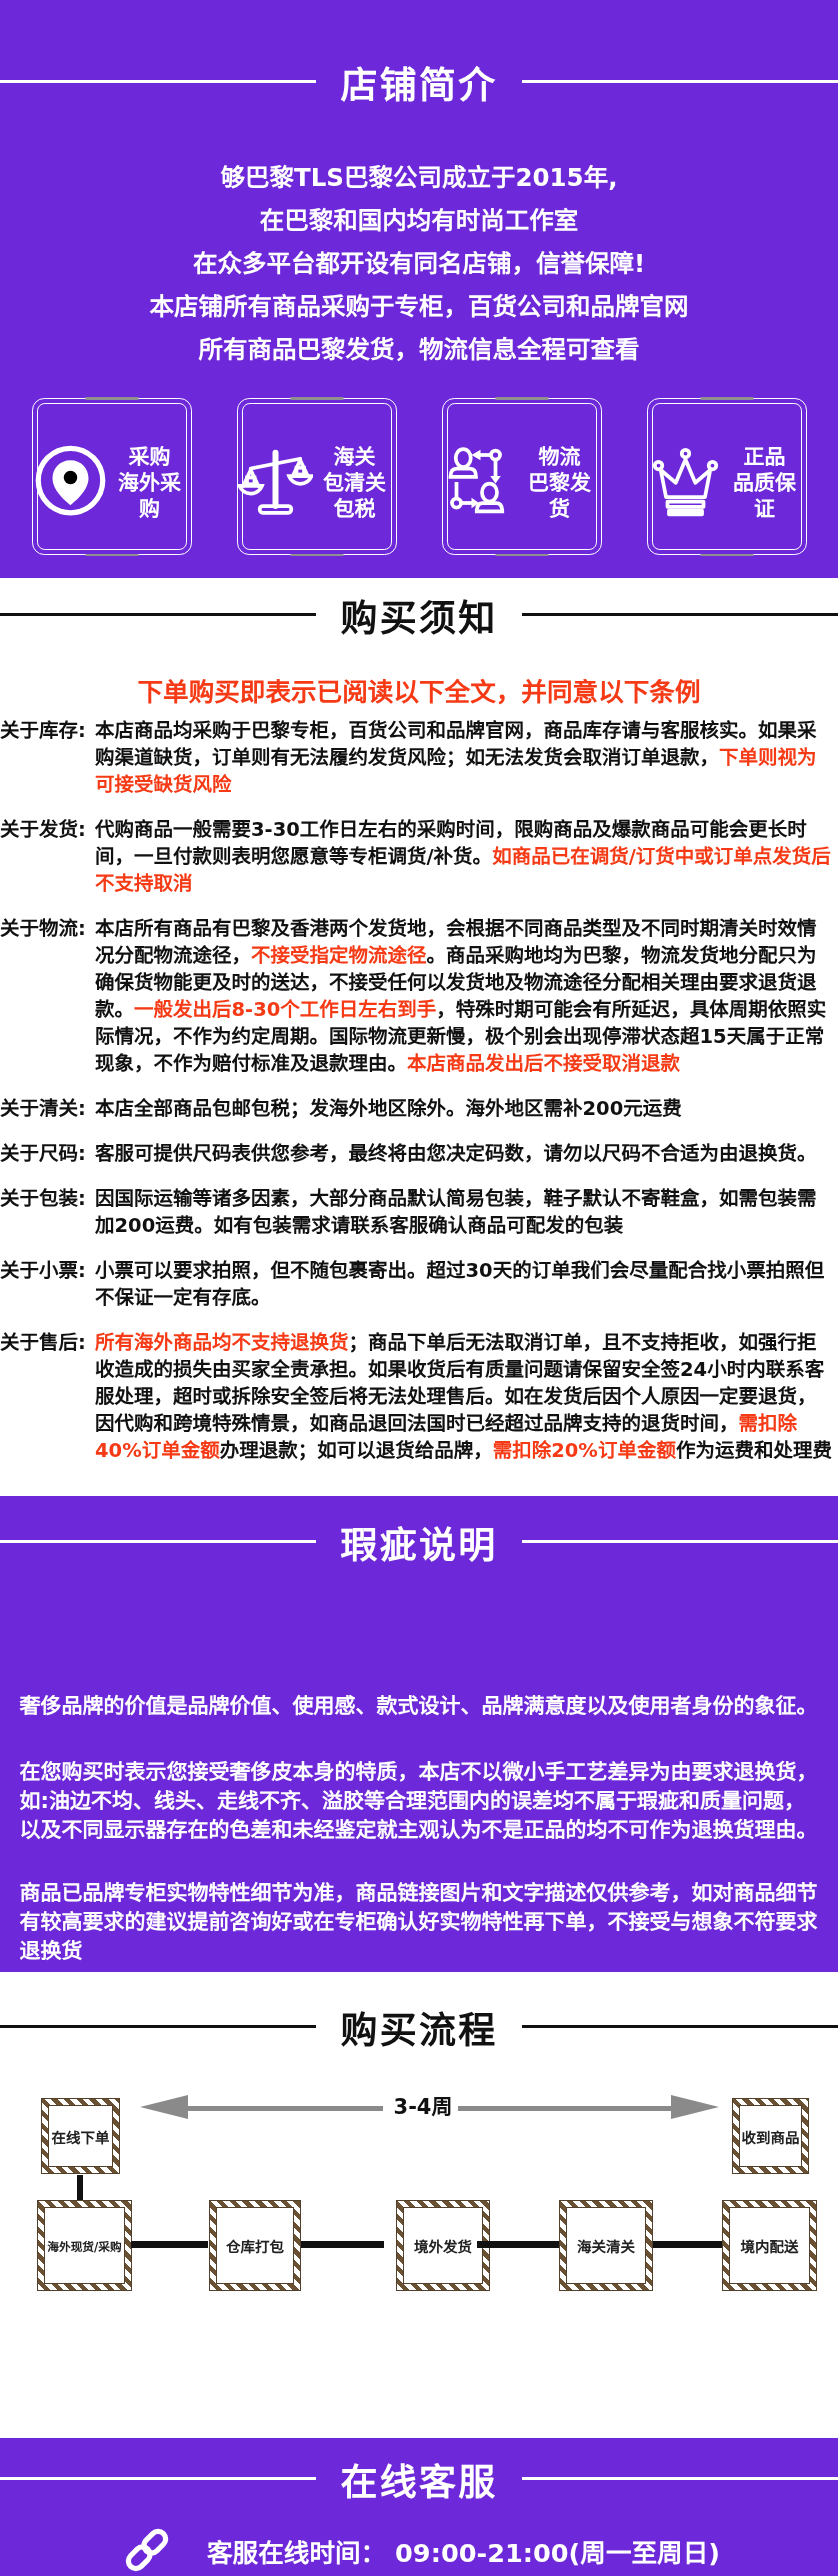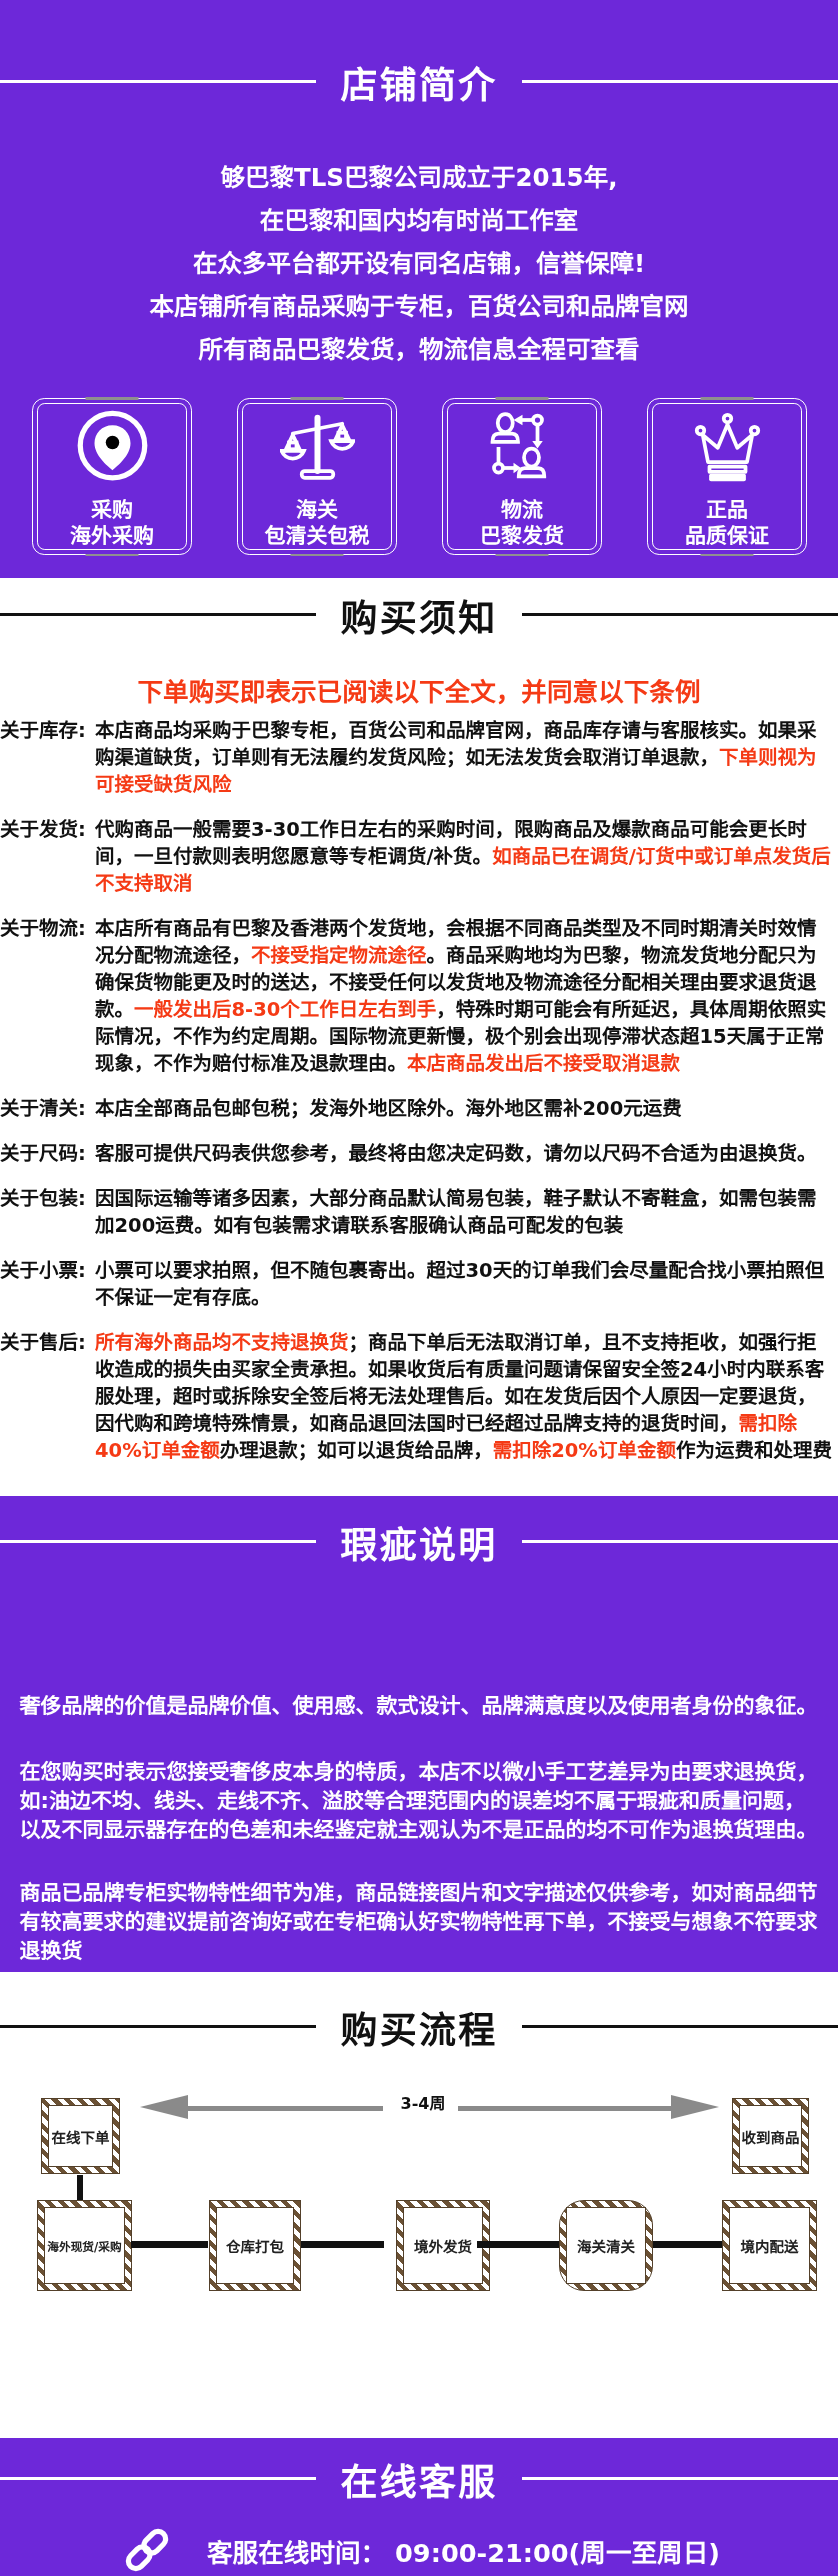--- a/index.html
+++ b/index.html
@@ -12,21 +12,21 @@
   .sec-title{position:absolute;left:0;right:0;display:flex;align-items:center;height:45px;}
   .sec-title .rule{flex:1;height:2.8px;background:currentColor;}
   .sec-title h2{margin:0 25px;font-size:37px;font-weight:bold;letter-spacing:2.2px;white-space:nowrap;}
 
   
   .s1{height:578px;}
   .intro-lines{position:absolute;top:156px;left:0;right:0;text-align:center;}
   .intro-lines p{margin:0;font-size:24.5px;line-height:43px;font-weight:bold;}
   .features{position:absolute;top:398px;left:32px;right:31px;height:159px;display:flex;gap:45px;}
   .fbox{position:relative;flex:1;height:155px;border:1.7px solid #fff;border-radius:12.2px;
-        display:flex;flex-direction:column;align-items:center;}
+        display:flex;flex-direction:row;align-items:center;}
   .fbox::before{content:"";position:absolute;inset:3.9px;border:1.1px solid #fff;border-radius:7.8px;pointer-events:none;}
   .fbox .notch-t,.fbox .notch-b{position:absolute;left:50%;transform:translateX(-50%);width:53px;height:2.2px;background:#8f8f8f;}
   .fbox .notch-t{top:-1.7px;}
   .fbox .notch-b{bottom:-1.7px;}
   .fbox .ficon{margin-top:7.8px;height:78px;display:flex;align-items:center;justify-content:center;}
   .fbox .flabel{margin-top:12.2px;text-align:center;font-size:21px;line-height:26px;font-weight:bold;}
 
   
   .s2{height:918px;}
   .red{color:#f53a15;margin-top:22px;}
@@ -46,30 +46,30 @@
   
   .s4{height:466px;}
   .flow-box{position:absolute;background:repeating-linear-gradient(45deg,#ffffff 0 4.5px,#6b5134 4.5px 9px);
             border:1.1px solid #53402a;padding:6.1px;box-sizing:border-box;}
   .flow-box .inner{width:100%;height:100%;background:#fff;border:1.7px solid #53402a;box-sizing:border-box;
             display:flex;align-items:center;justify-content:center;font-size:14.5px;font-weight:bold;color:#222;white-space:nowrap;}
   .tb-left{left:41px;top:126px;width:79px;height:76px;}
   .tb-right{left:732px;top:126px;width:77px;height:76px;}
   .bb{top:228px;height:91px;}
   .bb1{left:37px;width:95px;} .bb2{left:209px;width:92px;} .bb3{left:396px;width:94px;text-align:right;}
-  .bb4{left:559px;width:94px;border-radius:25px;} .bb5{left:722px;width:95px;}
+  .bb4{left:559px;width:94px;} .bb5{left:722px;width:95px;}
   .bb1 .inner{font-size:11.7px;}
   .shaft{position:absolute;top:134px;height:4.5px;background:#8a8a8a;}
   .shaft-l{left:188px;width:195px;}
   .shaft-r{left:458px;width:215px;}
   .ah{position:absolute;top:123px;width:0;height:0;border-top:12.8px solid transparent;border-bottom:12.8px solid transparent;}
   .ah-left{left:140px;border-right:48px solid #8a8a8a;}
   .ah-right{left:671px;border-left:48px solid #8a8a8a;}
   .duration{position:absolute;left:384px;top:118px;width:78px;text-align:center;
-            font-size:16px;color:#111;font-weight:bold;}
+            font-size:21px;color:#111;font-weight:bold;}
   .vconn{position:absolute;left:77px;top:203px;width:5.6px;height:25.6px;background:#111;}
   .hconn{position:absolute;top:269px;height:7.2px;background:#111;}
   .hc1{left:131px;width:77px;} .hc2{left:301px;width:83px;}
   .hc3{left:477px;width:82px;} .hc4{left:653px;width:69px;}
 
   
   .s5{height:202px;}
   .service-row{position:absolute;top:83px;left:0;right:0;display:flex;align-items:center;justify-content:center;gap:31px;}
   .service-row .stext{font-size:25.6px;font-weight:bold;white-space:nowrap;}
 

